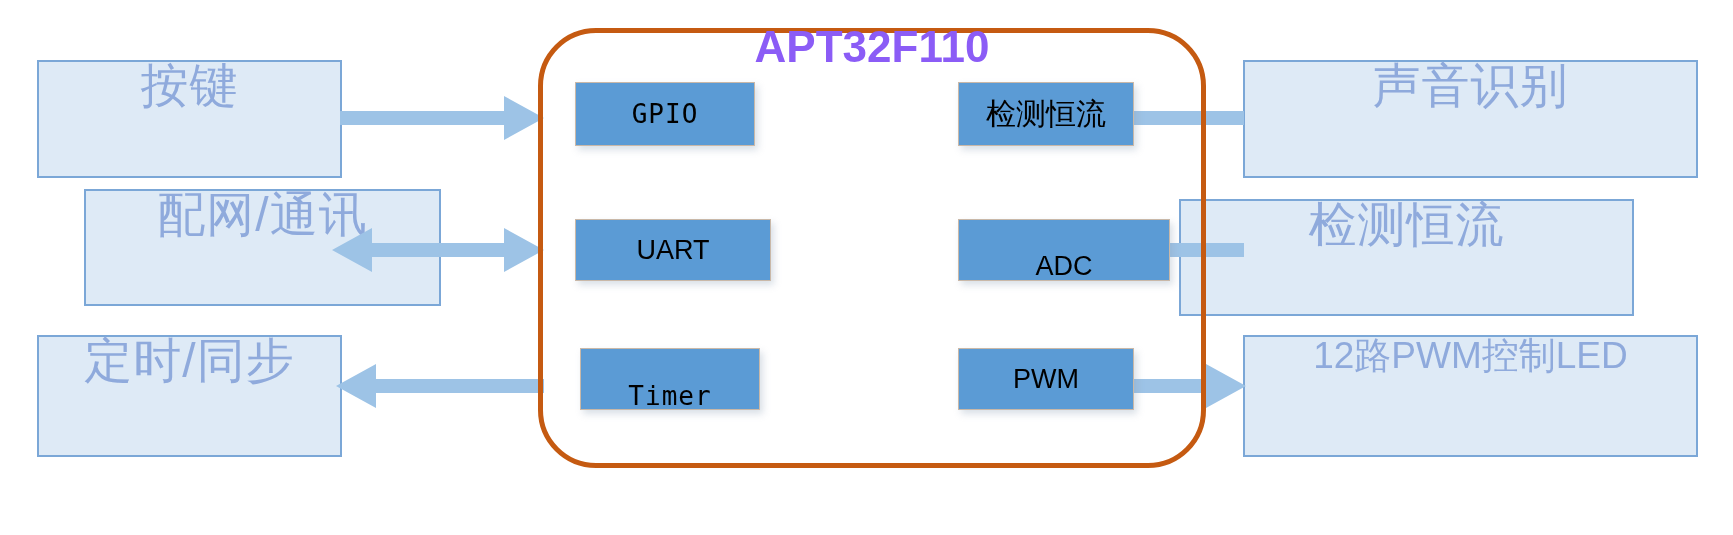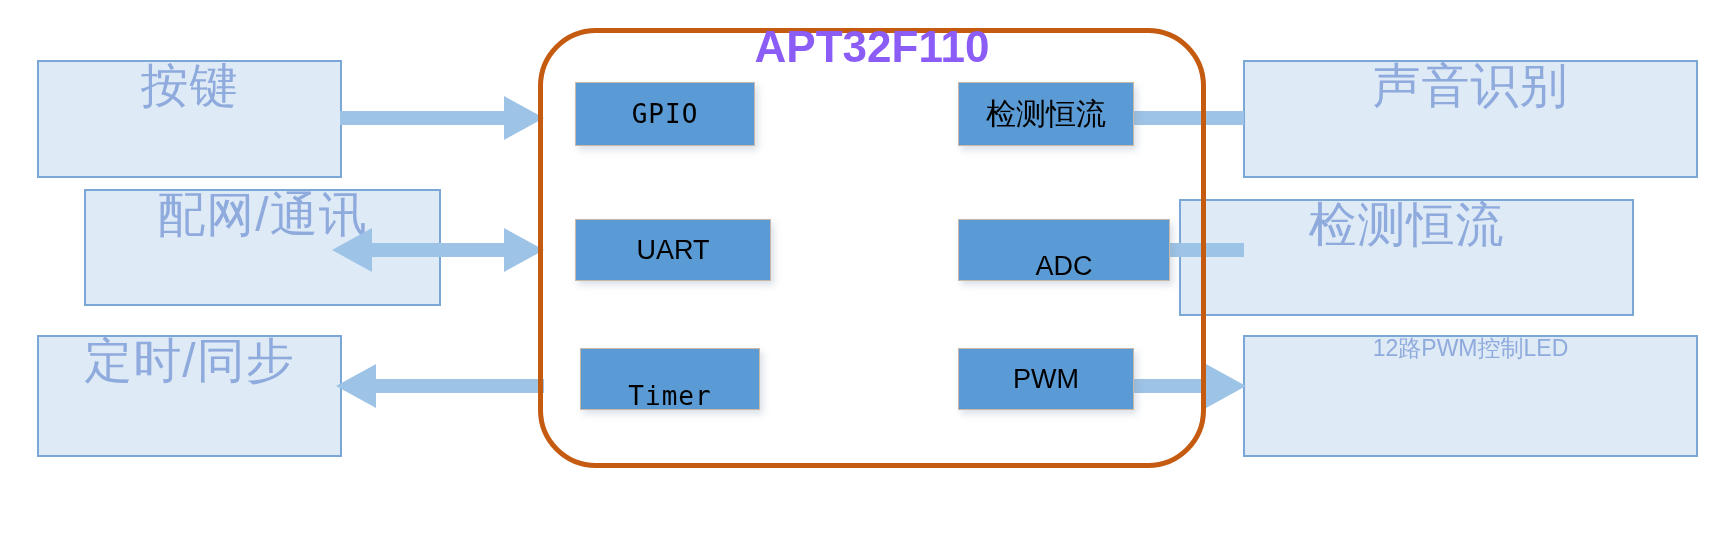--- a/index.html
+++ b/index.html
@@ -29,21 +29,21 @@
     justify-content: center;
     color: #8FAADC;
     line-height: 1;
     white-space: nowrap;
   }
   .periph-box .lbl {
     font-size: 48px;
     letter-spacing: 1px;
   }
   .periph-box.small .lbl {
-    font-size: 23px;
+    font-size: 37px;
     letter-spacing: 0px;
   }
 
   
   .left-1 { left: 37px;  top: 60px;  width: 305px; height: 118px; }
   .left-2 { left: 37px;  top: 189px; width: 357px; height: 117px; margin-left: 47px; }
   .left-3 { left: 37px;  top: 335px; width: 305px; height: 122px; }
 
   
   .right-1 { left: 1243px; top: 60px;  width: 455px; height: 118px; }

